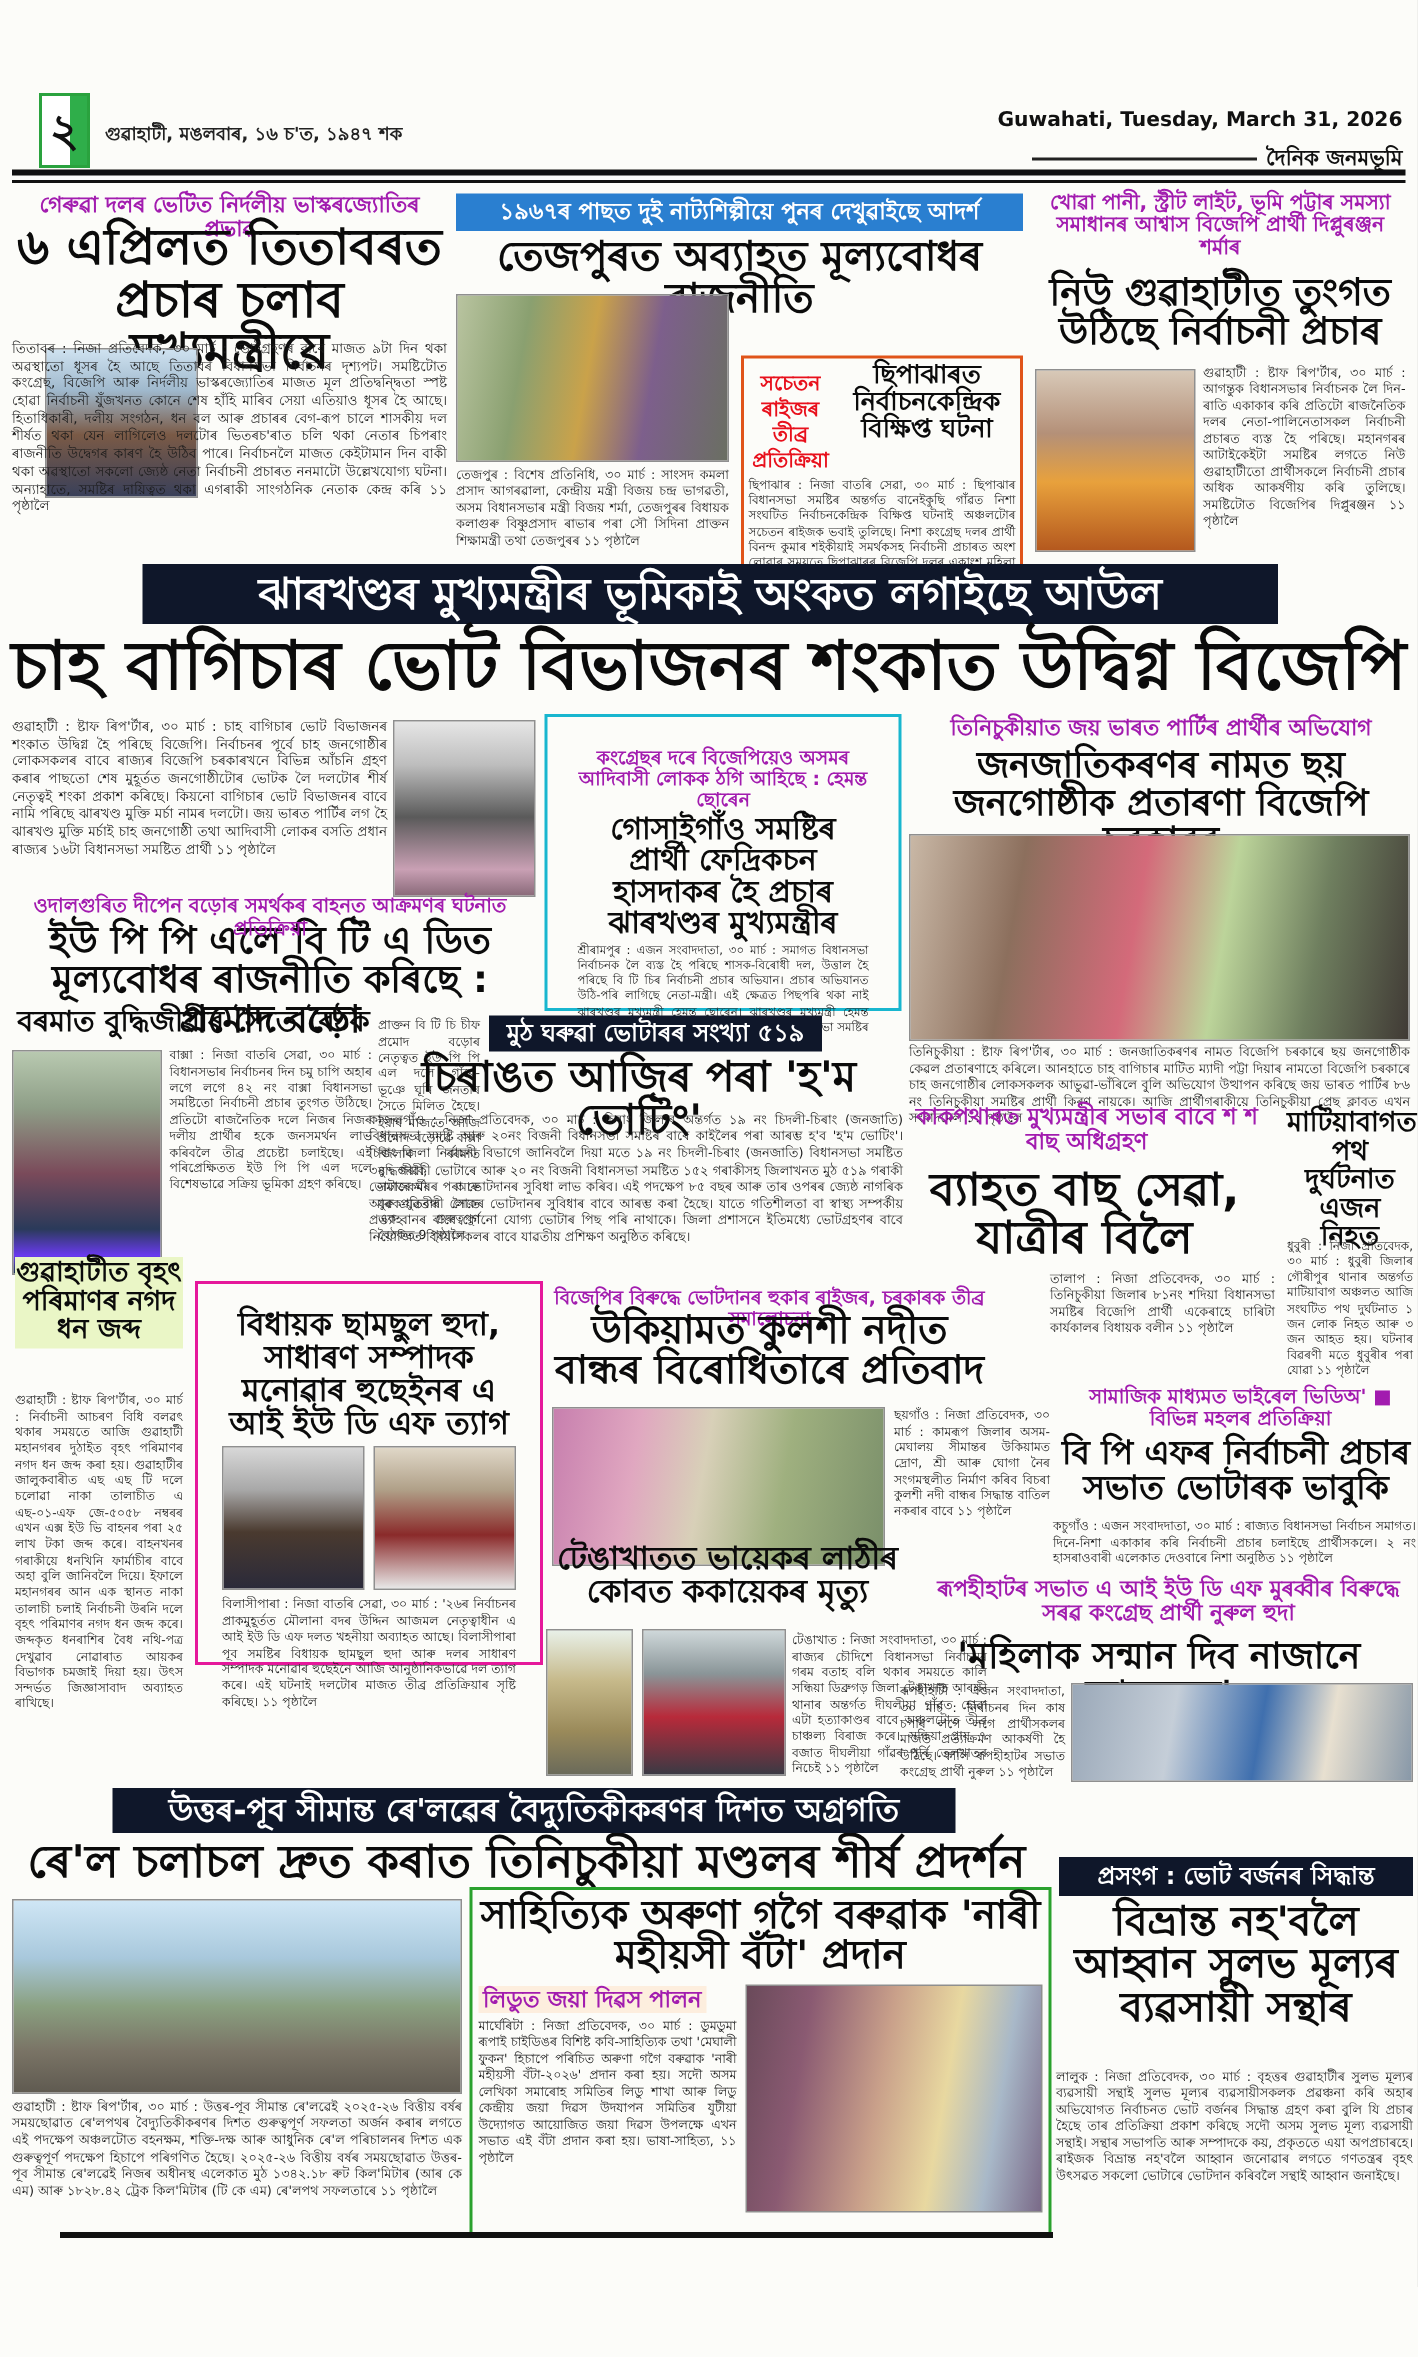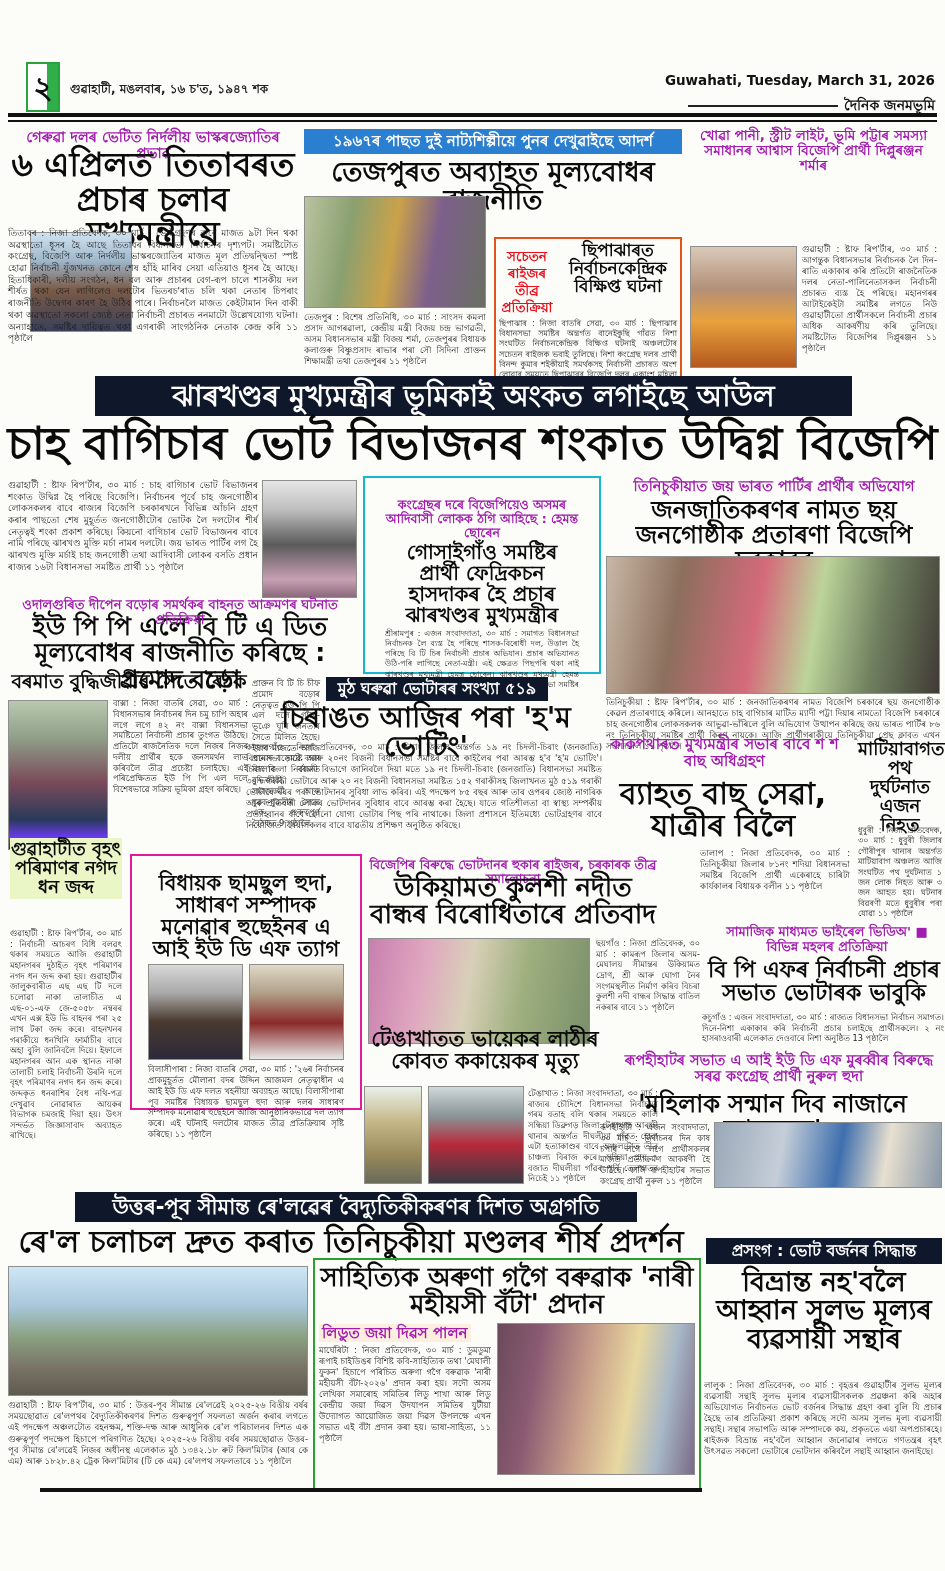--- a/index.html
+++ b/index.html
@@ -44,20 +44,21 @@
   <div class="abs b" style="left:304px;top:312px;width:182px;height:56px;font-size:8.5px;">তেজপুৰ : বিশেষ প্ৰতিনিধি, ৩০ মাৰ্চ : সাংসদ কমলা প্ৰসাদ আগৰৱালা, কেন্দ্ৰীয় মন্ত্ৰী বিজয় চন্দ্ৰ ভাগৱতী, অসম বিধানসভাৰ মন্ত্ৰী বিজয় শৰ্মা, তেজপুৰৰ বিধায়ক কলাগুৰু বিষ্ণুপ্ৰসাদ ৰাভাৰ পৰা সৌ সিদিনা প্ৰাক্তন শিক্ষামন্ত্ৰী তথা তেজপুৰৰ  ১১ পৃষ্ঠালৈ</div>
   <div class="abs boxed" style="left:494px;top:196px;width:188px;height:172px;border:2.5px solid #e0541a;padding:3px;margin-top:41px;">
     <div style="display:flex;gap:4px;">
       <div style="flex:0 0 56px;color:#e8101c;font-weight:700;font-size:13.5px;text-align:center;line-height:1.25;padding-top:6px;">সচেতন ৰাইজৰ তীব্ৰ প্ৰতিক্ৰিয়া</div>
       <div class="h" style="flex:1;font-size:17px;">ছিপাঝাৰত নিৰ্বাচনকেন্দ্ৰিক বিক্ষিপ্ত ঘটনা</div>
     </div>
     <div class="b" style="font-size:8px;margin-top:3px;">ছিপাঝাৰ : নিজা বাতৰি সেৱা, ৩০ মাৰ্চ : ছিপাঝাৰ বিধানসভা সমষ্টিৰ অন্তৰ্গত বানেইকুছি গাঁৱত নিশা সংঘটিত নিৰ্বাচনকেন্দ্ৰিক বিক্ষিপ্ত ঘটনাই অঞ্চলটোৰ সচেতন ৰাইজক ভবাই তুলিছে। নিশা কংগ্ৰেছ দলৰ প্ৰাৰ্থী বিনন্দ কুমাৰ শইকীয়াই সমৰ্থকসহ নিৰ্বাচনী প্ৰচাৰত অংশ লোৱাৰ সময়তে ছিপাঝাৰৰ বিজেপি দলৰ একাংশ মহিলা কাৰ্যকৰ্তাই কংগ্ৰেছৰ দলটোক নিৰ্বাচনী প্ৰচাৰত বাধা আৰোপ কৰে। নিৰ্বাচনী প্ৰচাৰত বাধা  ১১ পৃষ্ঠালৈ</div>
   </div>
 
   <div class="abs k" style="left:690px;top:128px;width:247px;font-size:13.5px;">খোৱা পানী, স্ট্ৰীট লাইট, ভূমি পট্টাৰ সমস্যা সমাধানৰ আশ্বাস বিজেপি প্ৰাৰ্থী দিপ্লুৰঞ্জন শৰ্মাৰ</div>
+  <div class="abs h" style="left:688px;top:182px;width:251px;font-size:25px;">নিউ গুৱাহাটীত তুংগত উঠিছে নিৰ্বাচনী প্ৰচাৰ</div>
   <div class="abs photo" style="left:690px;top:246px;width:107px;height:122px;background:linear-gradient(180deg,#d8c9b8 0%,#b49078 35%,#e8a13c 62%,#b4581e 100%);"></div>
   <div class="abs b" style="left:802px;top:244px;width:135px;height:126px;font-size:8.5px;">গুৱাহাটী : ষ্টাফ ৰিপ'ৰ্টাৰ, ৩০ মাৰ্চ : আগন্তুক বিধানসভাৰ নিৰ্বাচনক লৈ দিন-ৰাতি একাকাৰ কৰি প্ৰতিটো ৰাজনৈতিক দলৰ নেতা-পালিনেতাসকল নিৰ্বাচনী প্ৰচাৰত ব্যস্ত হৈ পৰিছে। মহানগৰৰ আটাইকেইটা সমষ্টিৰ লগতে নিউ গুৱাহাটীতো প্ৰাৰ্থীসকলে নিৰ্বাচনী প্ৰচাৰ অধিক আকৰ্ষণীয় কৰি তুলিছে। সমষ্টিটোত বিজেপিৰ দিপ্লুৰঞ্জন  ১১ পৃষ্ঠালৈ</div>
 
   <div class="abs wband" style="left:95px;top:376px;width:757px;height:40px;font-size:29px;line-height:40px;">ঝাৰখণ্ডৰ মুখ্যমন্ত্ৰীৰ ভূমিকাই অংকত লগাইছে আউল</div>
   <div class="abs h" style="left:0px;top:420px;width:945px;font-size:45px;">চাহ বাগিচাৰ ভোট বিভাজনৰ শংকাত উদ্বিগ্ন বিজেপি</div>
 
   <div class="abs b" style="left:8px;top:480px;width:250px;height:175px;font-size:9px;">গুৱাহাটী : ষ্টাফ ৰিপ'ৰ্টাৰ, ৩০ মাৰ্চ : চাহ বাগিচাৰ ভোট বিভাজনৰ শংকাত উদ্বিগ্ন হৈ পৰিছে বিজেপি। নিৰ্বাচনৰ পূৰ্বে চাহ জনগোষ্ঠীৰ লোকসকলৰ বাবে ৰাজ্যৰ বিজেপি চৰকাৰখনে বিভিন্ন আঁচনি গ্ৰহণ কৰাৰ পাছতো শেষ মুহূৰ্তত জনগোষ্ঠীটোৰ ভোটক লৈ দলটোৰ শীৰ্ষ নেতৃত্বই শংকা প্ৰকাশ কৰিছে। কিয়নো বাগিচাৰ ভোট বিভাজনৰ বাবে নামি পৰিছে ঝাৰখণ্ড মুক্তি মৰ্চা নামৰ দলটো। জয় ভাৰত পাৰ্টিৰ লগ হৈ ঝাৰখণ্ড মুক্তি মৰ্চাই চাহ জনগোষ্ঠী তথা আদিবাসী লোকৰ বসতি প্ৰধান ৰাজ্যৰ ১৬টা বিধানসভা সমষ্টিত প্ৰাৰ্থী  ১১ পৃষ্ঠালৈ</div>
   <div class="abs photo" style="left:262px;top:480px;width:95px;height:118px;background:linear-gradient(180deg,#e6e6e6 0%,#bdbdbd 25%,#5a5a5a 55%,#c9a0b4 85%,#8a6a7a 100%);"></div>
 
   <div class="abs boxed" style="left:363px;top:476px;width:238px;height:198px;border:2.5px solid #18b6cf;padding:20px;">
@@ -106,21 +107,21 @@
   <div class="abs photo" style="left:368px;top:938px;width:222px;height:106px;background:linear-gradient(100deg,#c77fae 0%,#e0a7c0 25%,#d8d0b8 45%,#9fb07f 68%,#7a8f6a 100%);"></div>
   <div class="abs b" style="left:596px;top:938px;width:104px;height:108px;font-size:8.2px;">ছয়গাঁও : নিজা প্ৰতিবেদক, ৩০ মাৰ্চ : কামৰূপ জিলাৰ অসম-মেঘালয় সীমান্তৰ উকিয়ামত দ্ৰোণ, শ্ৰী আৰু ঘোগা নৈৰ সংগমস্থলীত নিৰ্মাণ কৰিব বিচৰা কুলশী নদী বান্ধৰ সিদ্ধান্ত বাতিল নকৰাৰ বাবে  ১১ পৃষ্ঠালৈ</div>
 
   <div class="abs h" style="left:362px;top:1028px;width:246px;font-size:21px;">টেঙাখাতত ভায়েকৰ লাঠীৰ কোবত ককায়েকৰ মৃত্যু</div>
   <div class="abs photo" style="left:364px;top:1086px;width:58px;height:98px;background:linear-gradient(180deg,#e8f0e8 0%,#c6b98a 35%,#9a8a5a 70%,#6a6a5a 100%);"></div>
   <div class="abs photo" style="left:428px;top:1086px;width:96px;height:98px;background:linear-gradient(180deg,#cfd8da 0%,#8a9598 30%,#b82a3a 60%,#3a3a44 100%);"></div>
   <div class="abs b" style="left:528px;top:1088px;width:130px;height:100px;font-size:8.2px;">টেঙাখাত : নিজা সংবাদদাতা, ৩০ মাৰ্চ : ৰাজ্যৰ চৌদিশে বিধানসভা নিৰ্বাচনৰ গৰম বতাহ বলি থকাৰ সময়তে কালি সন্ধিয়া ডিব্ৰুগড় জিলা টেঙাখাত আৰক্ষী থানাৰ অন্তৰ্গত দীঘলীয়া গাঁৱত হোৱা এটা হত্যাকাণ্ডৰ বাবে অঞ্চলটোত তীব্ৰ চাঞ্চল্য বিৰাজ কৰে। সন্ধিয়া প্ৰায় ৭ বজাত দীঘলীয়া গাঁৱৰ পূৰ্বি তেলখাতৰ নিচেই  ১১ পৃষ্ঠালৈ</div>
 
   <div class="abs k" style="left:710px;top:925px;width:234px;font-size:13px;">সামাজিক মাধ্যমত ভাইৰেল ভিডিঅ' ■ বিভিন্ন মহলৰ প্ৰতিক্ৰিয়া</div>
   <div class="abs h" style="left:704px;top:958px;width:240px;font-size:22px;">বি পি এফৰ নিৰ্বাচনী প্ৰচাৰ সভাত ভোটাৰক ভাবুকি</div>
-  <div class="abs b" style="left:702px;top:1012px;width:242px;height:36px;font-size:8.2px;">কচুগাঁও : এজন সংবাদদাতা, ৩০ মাৰ্চ : ৰাজ্যত বিধানসভা নিৰ্বাচন সমাগত। দিনে-নিশা একাকাৰ কৰি নিৰ্বাচনী প্ৰচাৰ চলাইছে প্ৰাৰ্থীসকলে। ২ নং হাসৰাওবাৰী এলেকাত দেওবাৰে নিশা অনুষ্ঠিত  13 পৃষ্ঠালৈ</div>
+  <div class="abs b" style="left:702px;top:1012px;width:242px;height:36px;font-size:8.2px;">কচুগাঁও : এজন সংবাদদাতা, ৩০ মাৰ্চ : ৰাজ্যত বিধানসভা নিৰ্বাচন সমাগত। দিনে-নিশা একাকাৰ কৰি নিৰ্বাচনী প্ৰচাৰ চলাইছে প্ৰাৰ্থীসকলে। ২ নং হাসৰাওবাৰী এলেকাত দেওবাৰে নিশা অনুষ্ঠিত  ১১ পৃষ্ঠালৈ</div>
 
   <div class="abs k" style="left:615px;top:1052px;width:328px;font-size:14.5px;">ৰূপহীহাটৰ সভাত এ আই ইউ ডি এফ মুৰব্বীৰ বিৰুদ্ধে সৰৱ কংগ্ৰেছ প্ৰাৰ্থী নুৰুল হুদা</div>
   <div class="abs h" style="left:600px;top:1092px;width:345px;font-size:24px;">'মহিলাক সন্মান দিব নাজানে আজমলে'</div>
   <div class="abs b" style="left:600px;top:1122px;width:110px;height:66px;font-size:8.3px;">ৰূপহীহাটী : এজন সংবাদদাতা, ৩০ মাৰ্চ : নিৰ্বাচনৰ দিন কাষ চপাৰ লগে লগে প্ৰাৰ্থীসকলৰ মাজত প্ৰত্যাক্ৰমণ আকৰ্ষণী হৈ উঠিছে। কালি ৰূপহীহাটৰ সভাত কংগ্ৰেছ প্ৰাৰ্থী নুৰুল  ১১ পৃষ্ঠালৈ</div>
   <div class="abs photo" style="left:714px;top:1122px;width:228px;height:66px;background:linear-gradient(100deg,#9aa8b8 0%,#c5ced8 30%,#3f6fae 55%,#e8e0d0 75%,#8898a8 100%);"></div>
 
   <div class="abs h" style="left:0px;top:1226px;width:702px;font-size:30px;">ৰে'ল চলাচল দ্ৰুত কৰাত তিনিচুকীয়া মণ্ডলৰ শীৰ্ষ প্ৰদৰ্শন</div>
   <div class="abs wband" style="left:75px;top:1192px;width:562px;height:30px;font-size:21px;line-height:30px;">উত্তৰ-পূব সীমান্ত ৰে'লৱেৰ বৈদ্যুতিকীকৰণৰ দিশত অগ্ৰগতি</div>
   <div class="abs photo" style="left:8px;top:1266px;width:300px;height:130px;background:linear-gradient(180deg,#cfe6f5 0%,#a8c8dc 30%,#8aa080 55%,#7a7466 78%,#5f5a50 100%);"></div>
   <div class="abs b" style="left:8px;top:1400px;width:300px;height:86px;font-size:8.6px;">গুৱাহাটী : ষ্টাফ ৰিপ'ৰ্টাৰ, ৩০ মাৰ্চ : উত্তৰ-পূব সীমান্ত ৰে'লৱেই ২০২৫-২৬ বিত্তীয় বৰ্ষৰ সময়ছোৱাত ৰে'লপথৰ বৈদ্যুতিকীকৰণৰ দিশত গুৰুত্বপূৰ্ণ সফলতা অৰ্জন কৰাৰ লগতে এই পদক্ষেপ অঞ্চলটোত বহনক্ষম, শক্তি-দক্ষ আৰু আধুনিক ৰে'ল পৰিচালনৰ দিশত এক গুৰুত্বপূৰ্ণ পদক্ষেপ হিচাপে পৰিগণিত হৈছে। ২০২৫-২৬ বিত্তীয় বৰ্ষৰ সময়ছোৱাত উত্তৰ-পূব সীমান্ত ৰে'লৱেই নিজৰ অধীনস্থ এলেকাত মুঠ ১৩৪২.১৮ ৰুট কিল'মিটাৰ (আৰ কে এম) আৰু ১৮২৮.৪২ ট্ৰেক কিল'মিটাৰ (টি কে এম) ৰে'লপথ সফলতাৰে  ১১ পৃষ্ঠালৈ</div>

